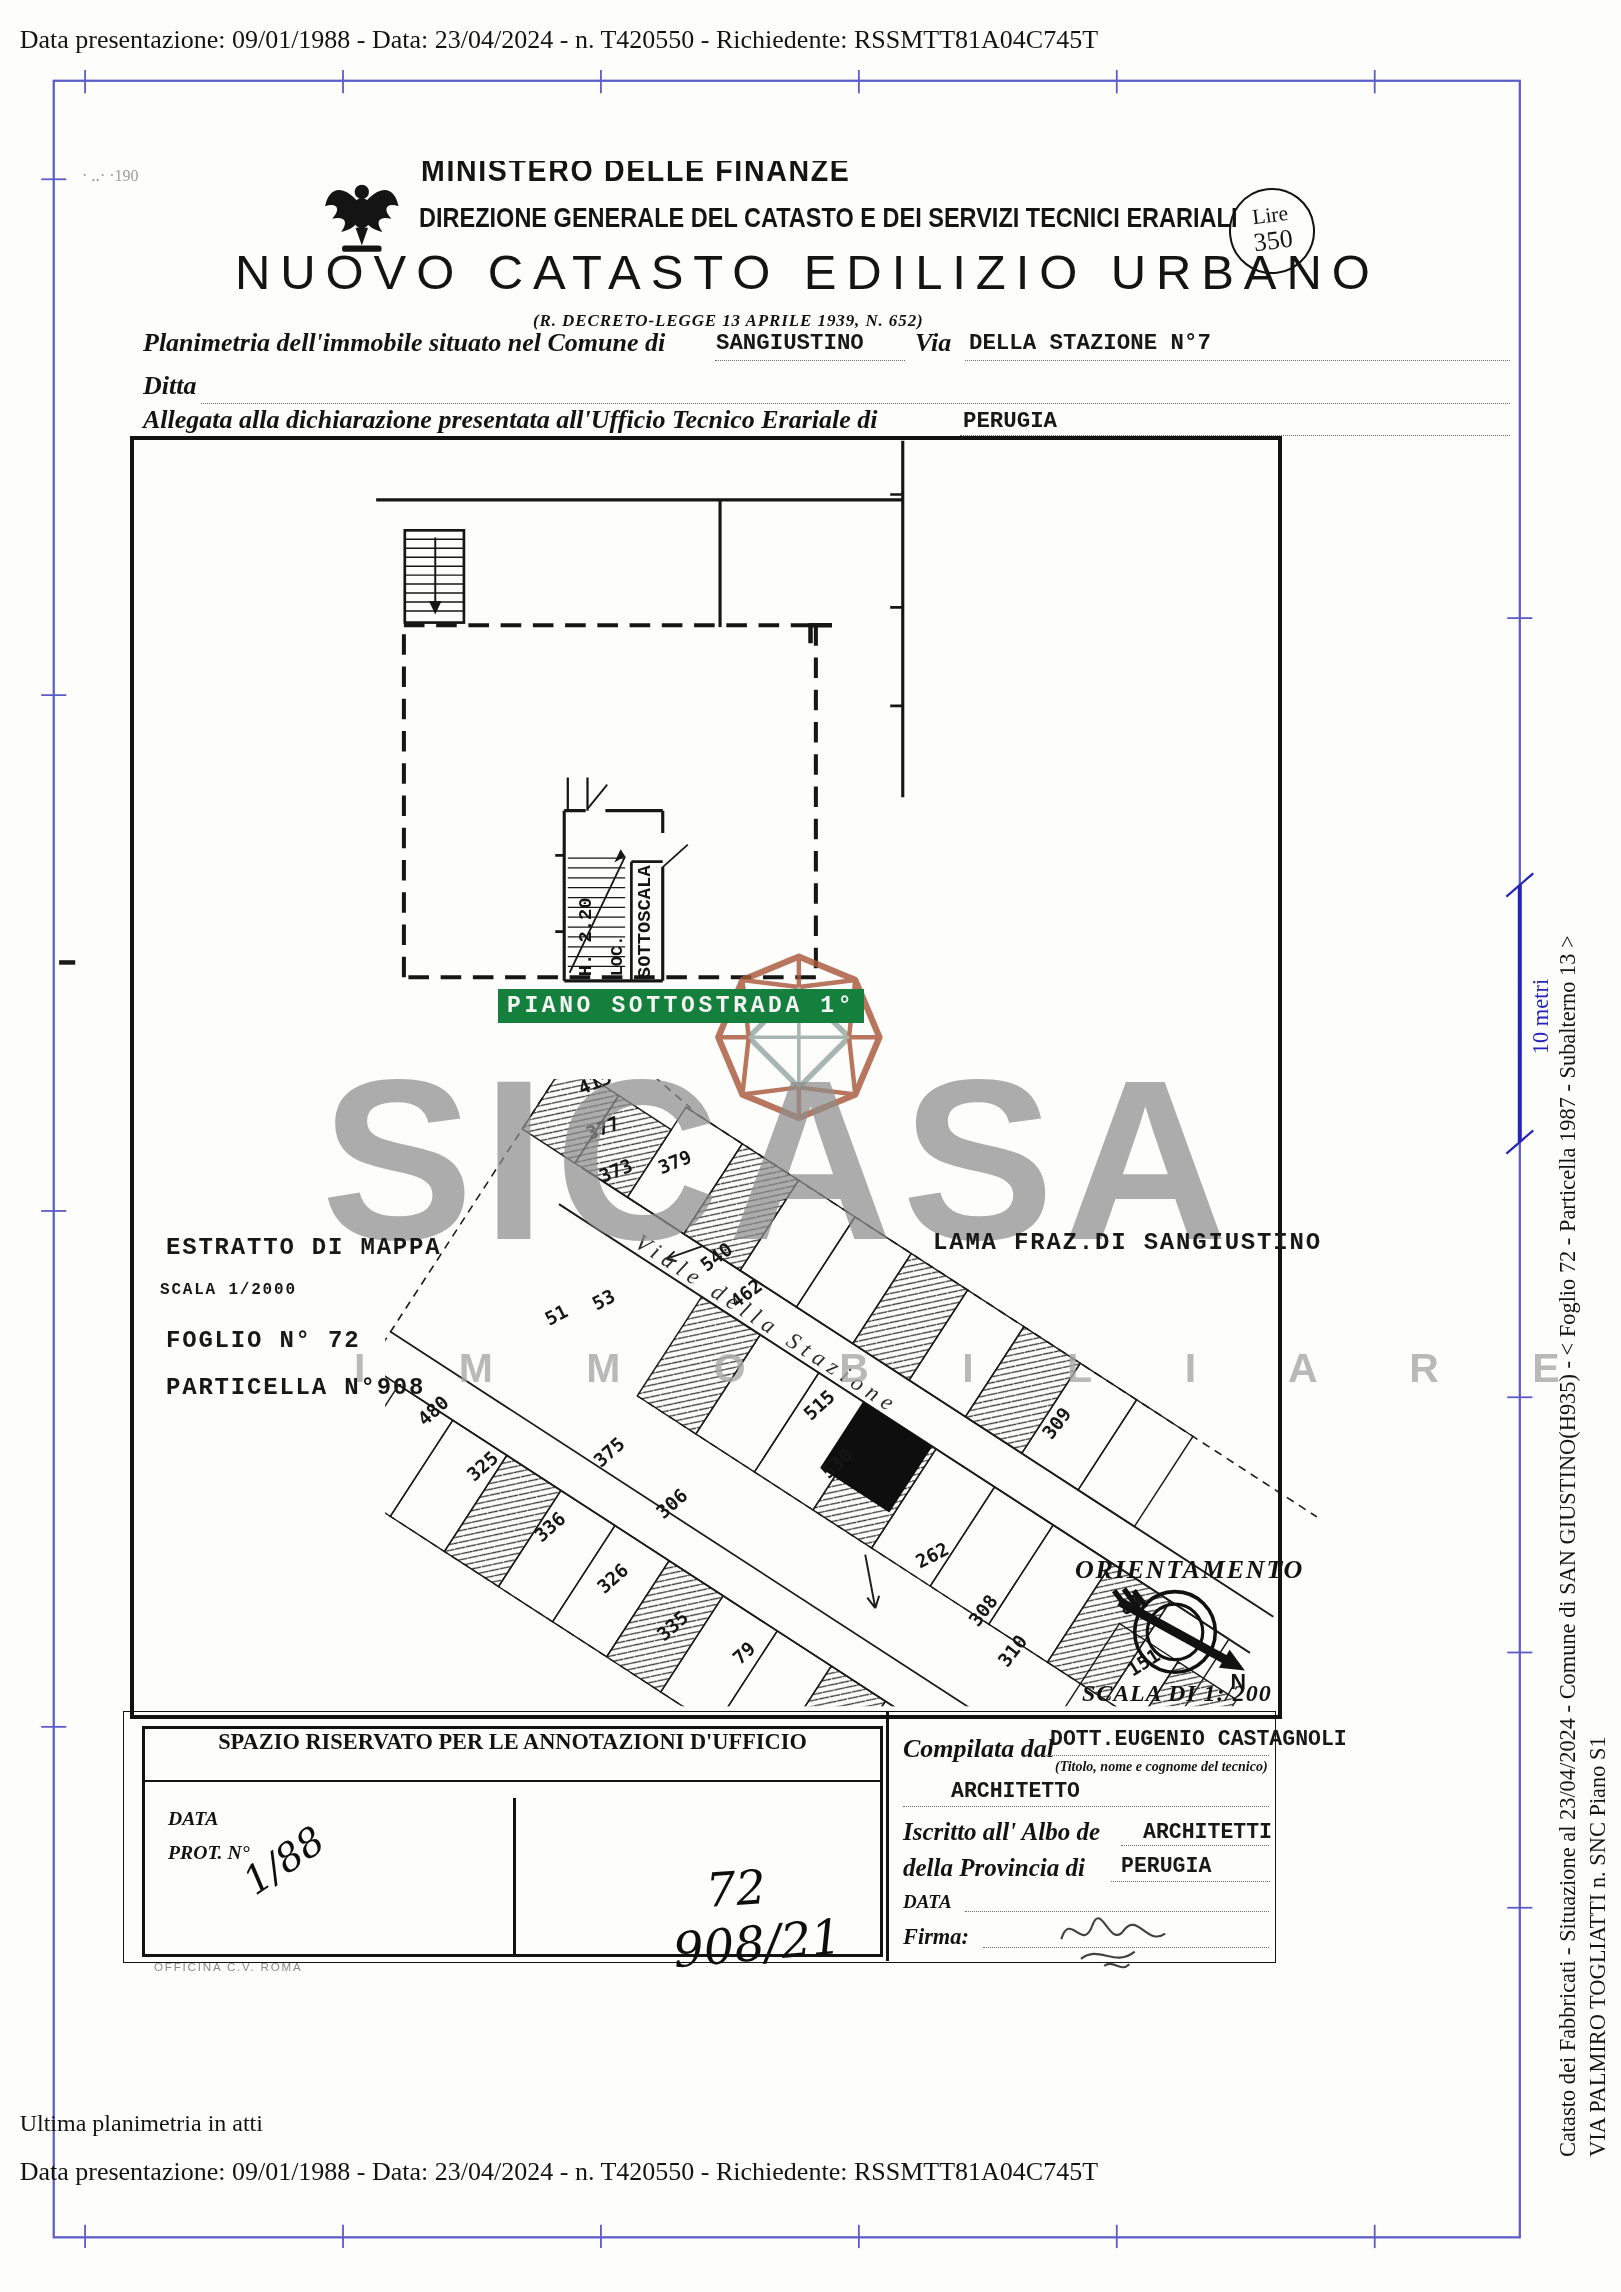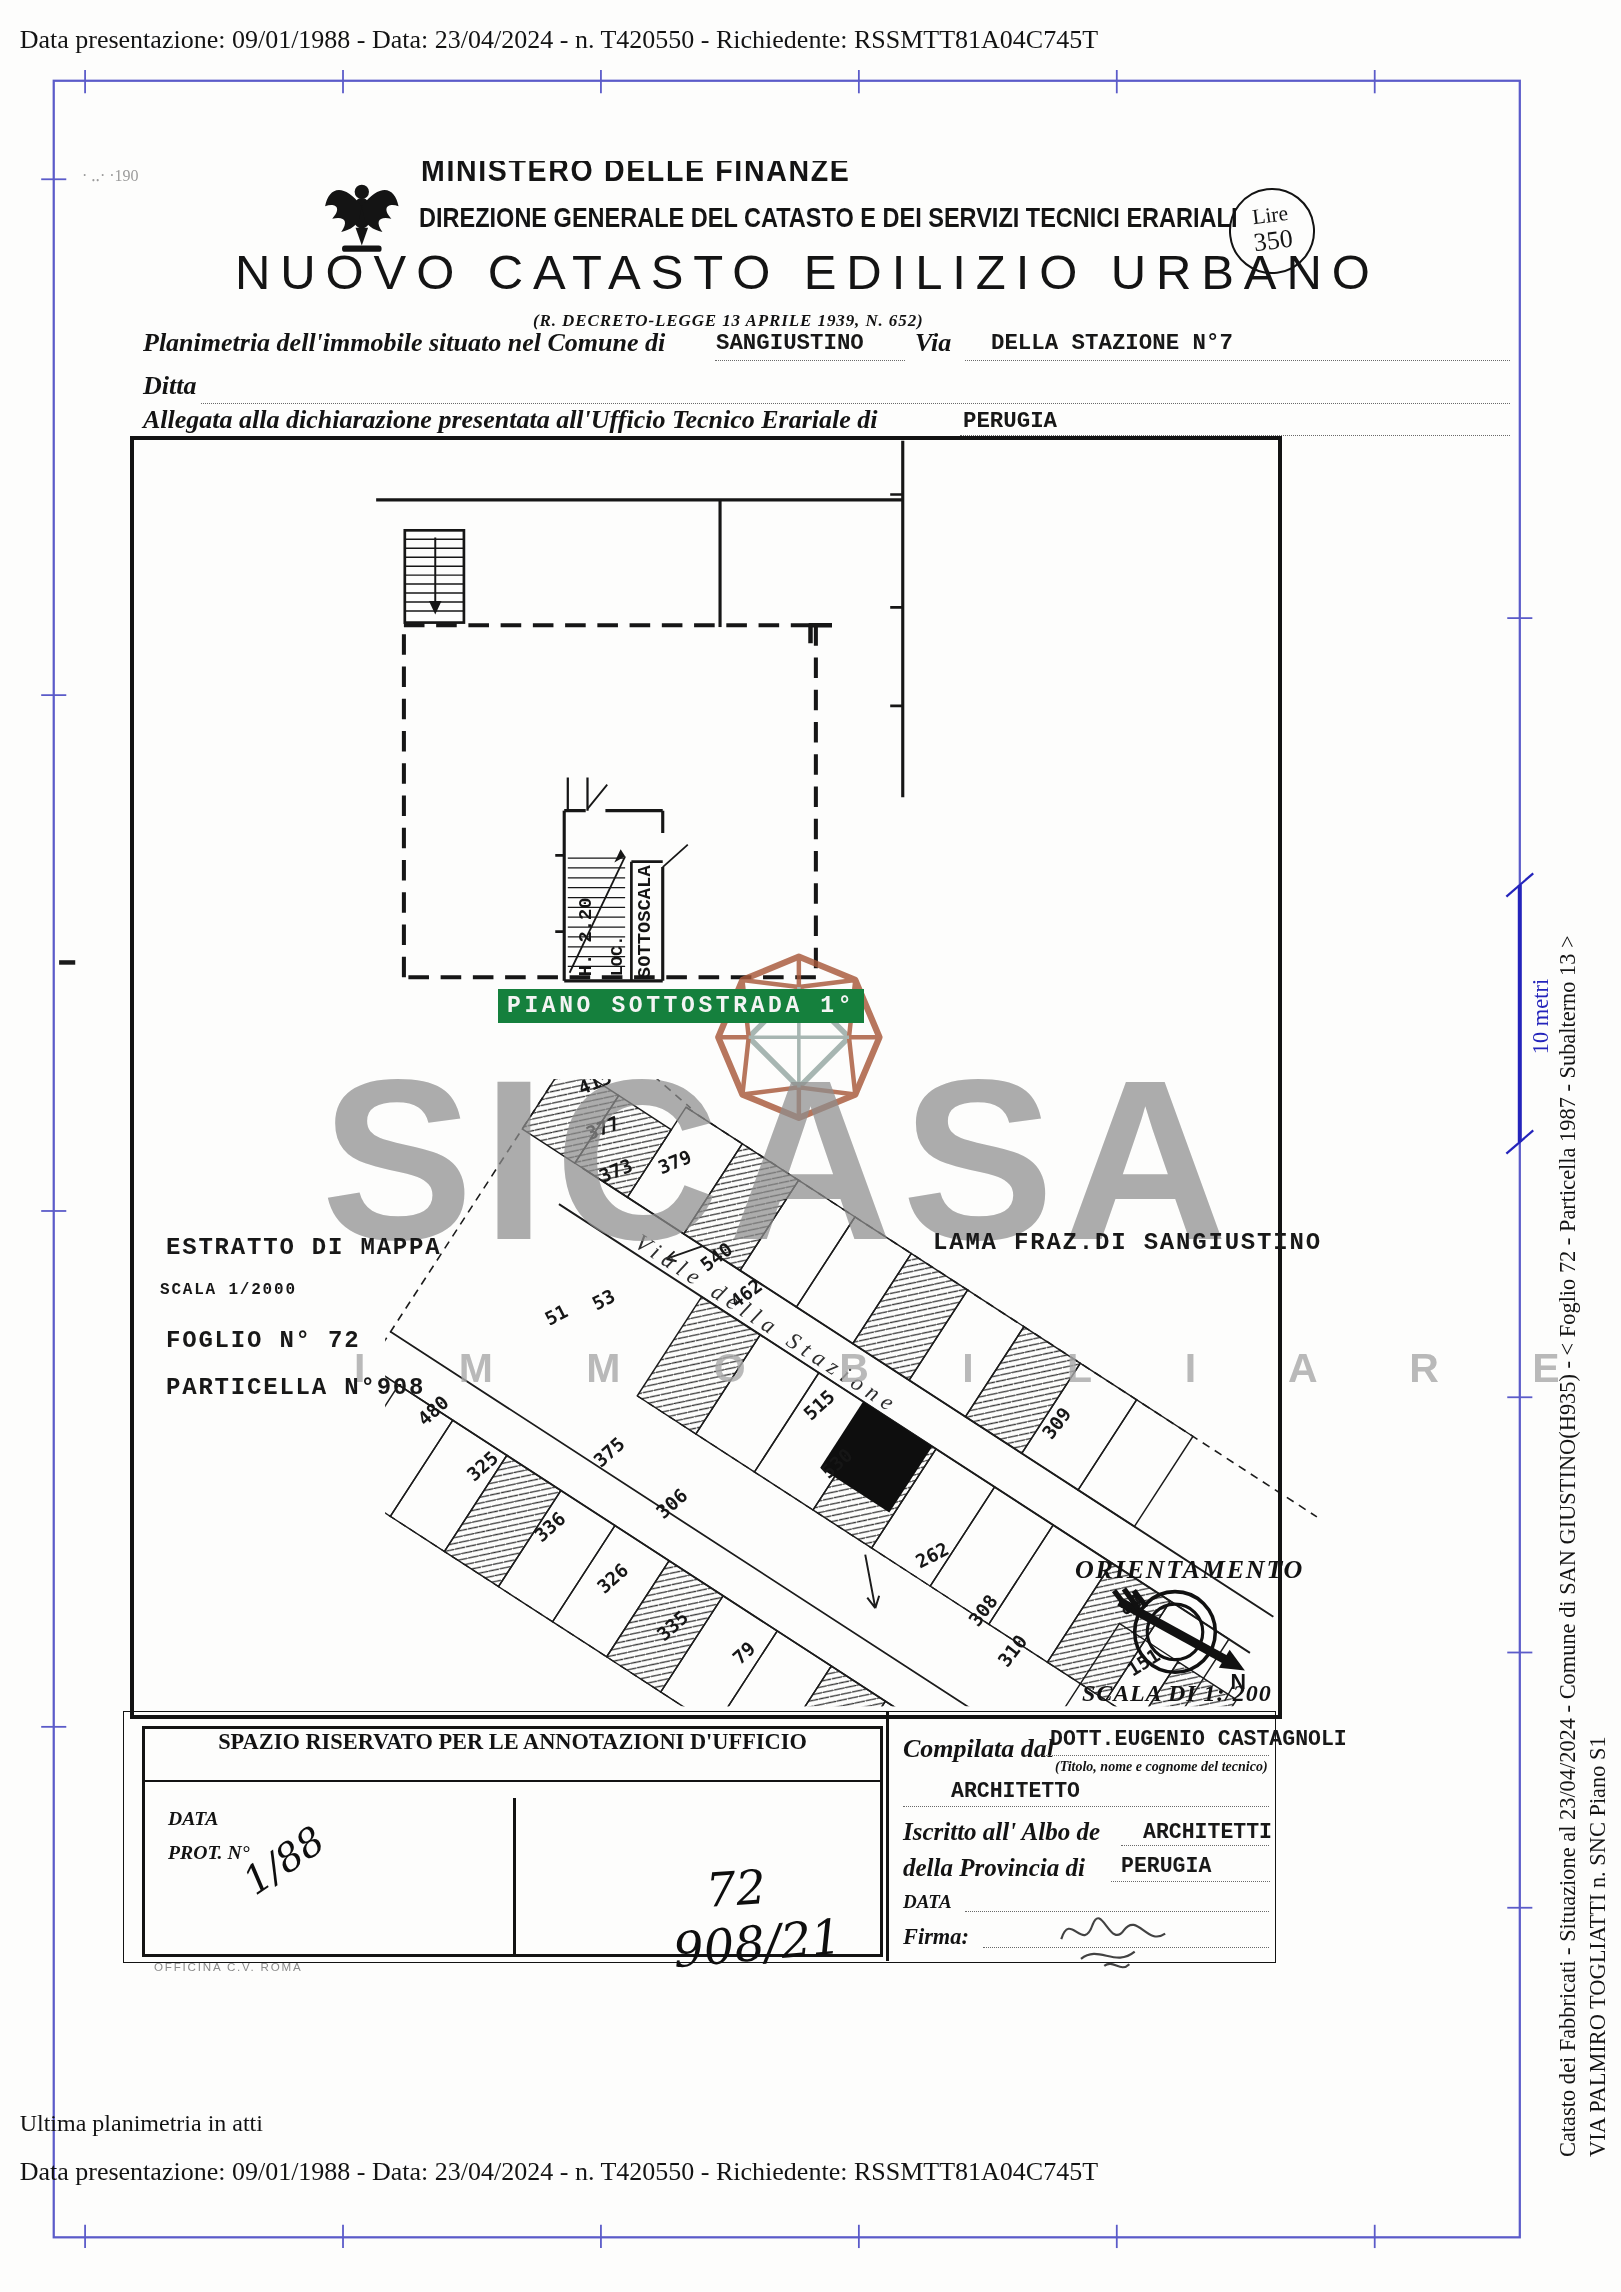--- a/index.html
+++ b/index.html
@@ -222,21 +222,21 @@
   <div class="abs nowrap it z4" style="left:533px;top:311px;font-size:17px;letter-spacing:0.9px;">(R. DECRETO-LEGGE 13 APRILE 1939, N. 652)</div>
 
   <div class="abs z4" style="left:1229px;top:188px;width:82px;height:82px;border:2.7px solid #131313;border-radius:50%;text-align:center;transform:rotate(-7deg);">
     <div class="sr" style="font-size:21.5px;margin-top:12.5px;">Lire</div>
     <div class="sr" style="font-size:26px;margin-top:-1.8px;">350</div>
   </div>
 
   <div class="abs nowrap it z4" style="left:143px;top:328px;font-size:26px;">Planimetria dell'immobile situato nel Comune di</div>
   <div class="abs nowrap mono z4" style="left:716px;top:330px;font-size:22.4px;">SANGIUSTINO</div>
   <div class="abs nowrap it z4" style="left:915px;top:328px;font-size:26px;">Via</div>
-  <div class="abs nowrap mono z4" style="left:991px;top:330px;font-size:22.4px;">DELLA STAZIONE  N°7</div>
+  <div class="abs nowrap mono z4" style="left:969px;top:330px;font-size:22.4px;">DELLA STAZIONE  N°7</div>
   <div class="abs dots z4" style="left:715px;top:360px;width:190px;"></div>
   <div class="abs dots z4" style="left:965px;top:360px;width:545px;"></div>
 
   <div class="abs nowrap it z4" style="left:143px;top:371px;font-size:26px;">Ditta</div>
   <div class="abs dots z4" style="left:201px;top:403px;width:1309px;"></div>
 
   <div class="abs nowrap it z4" style="left:143px;top:405px;font-size:26px;">Allegata alla dichiarazione presentata all'Ufficio Tecnico Erariale di</div>
   <div class="abs nowrap mono z4" style="left:963px;top:408px;font-size:22.4px;">PERUGIA</div>
   <div class="abs dots z4" style="left:960px;top:435px;width:550px;"></div>
 

